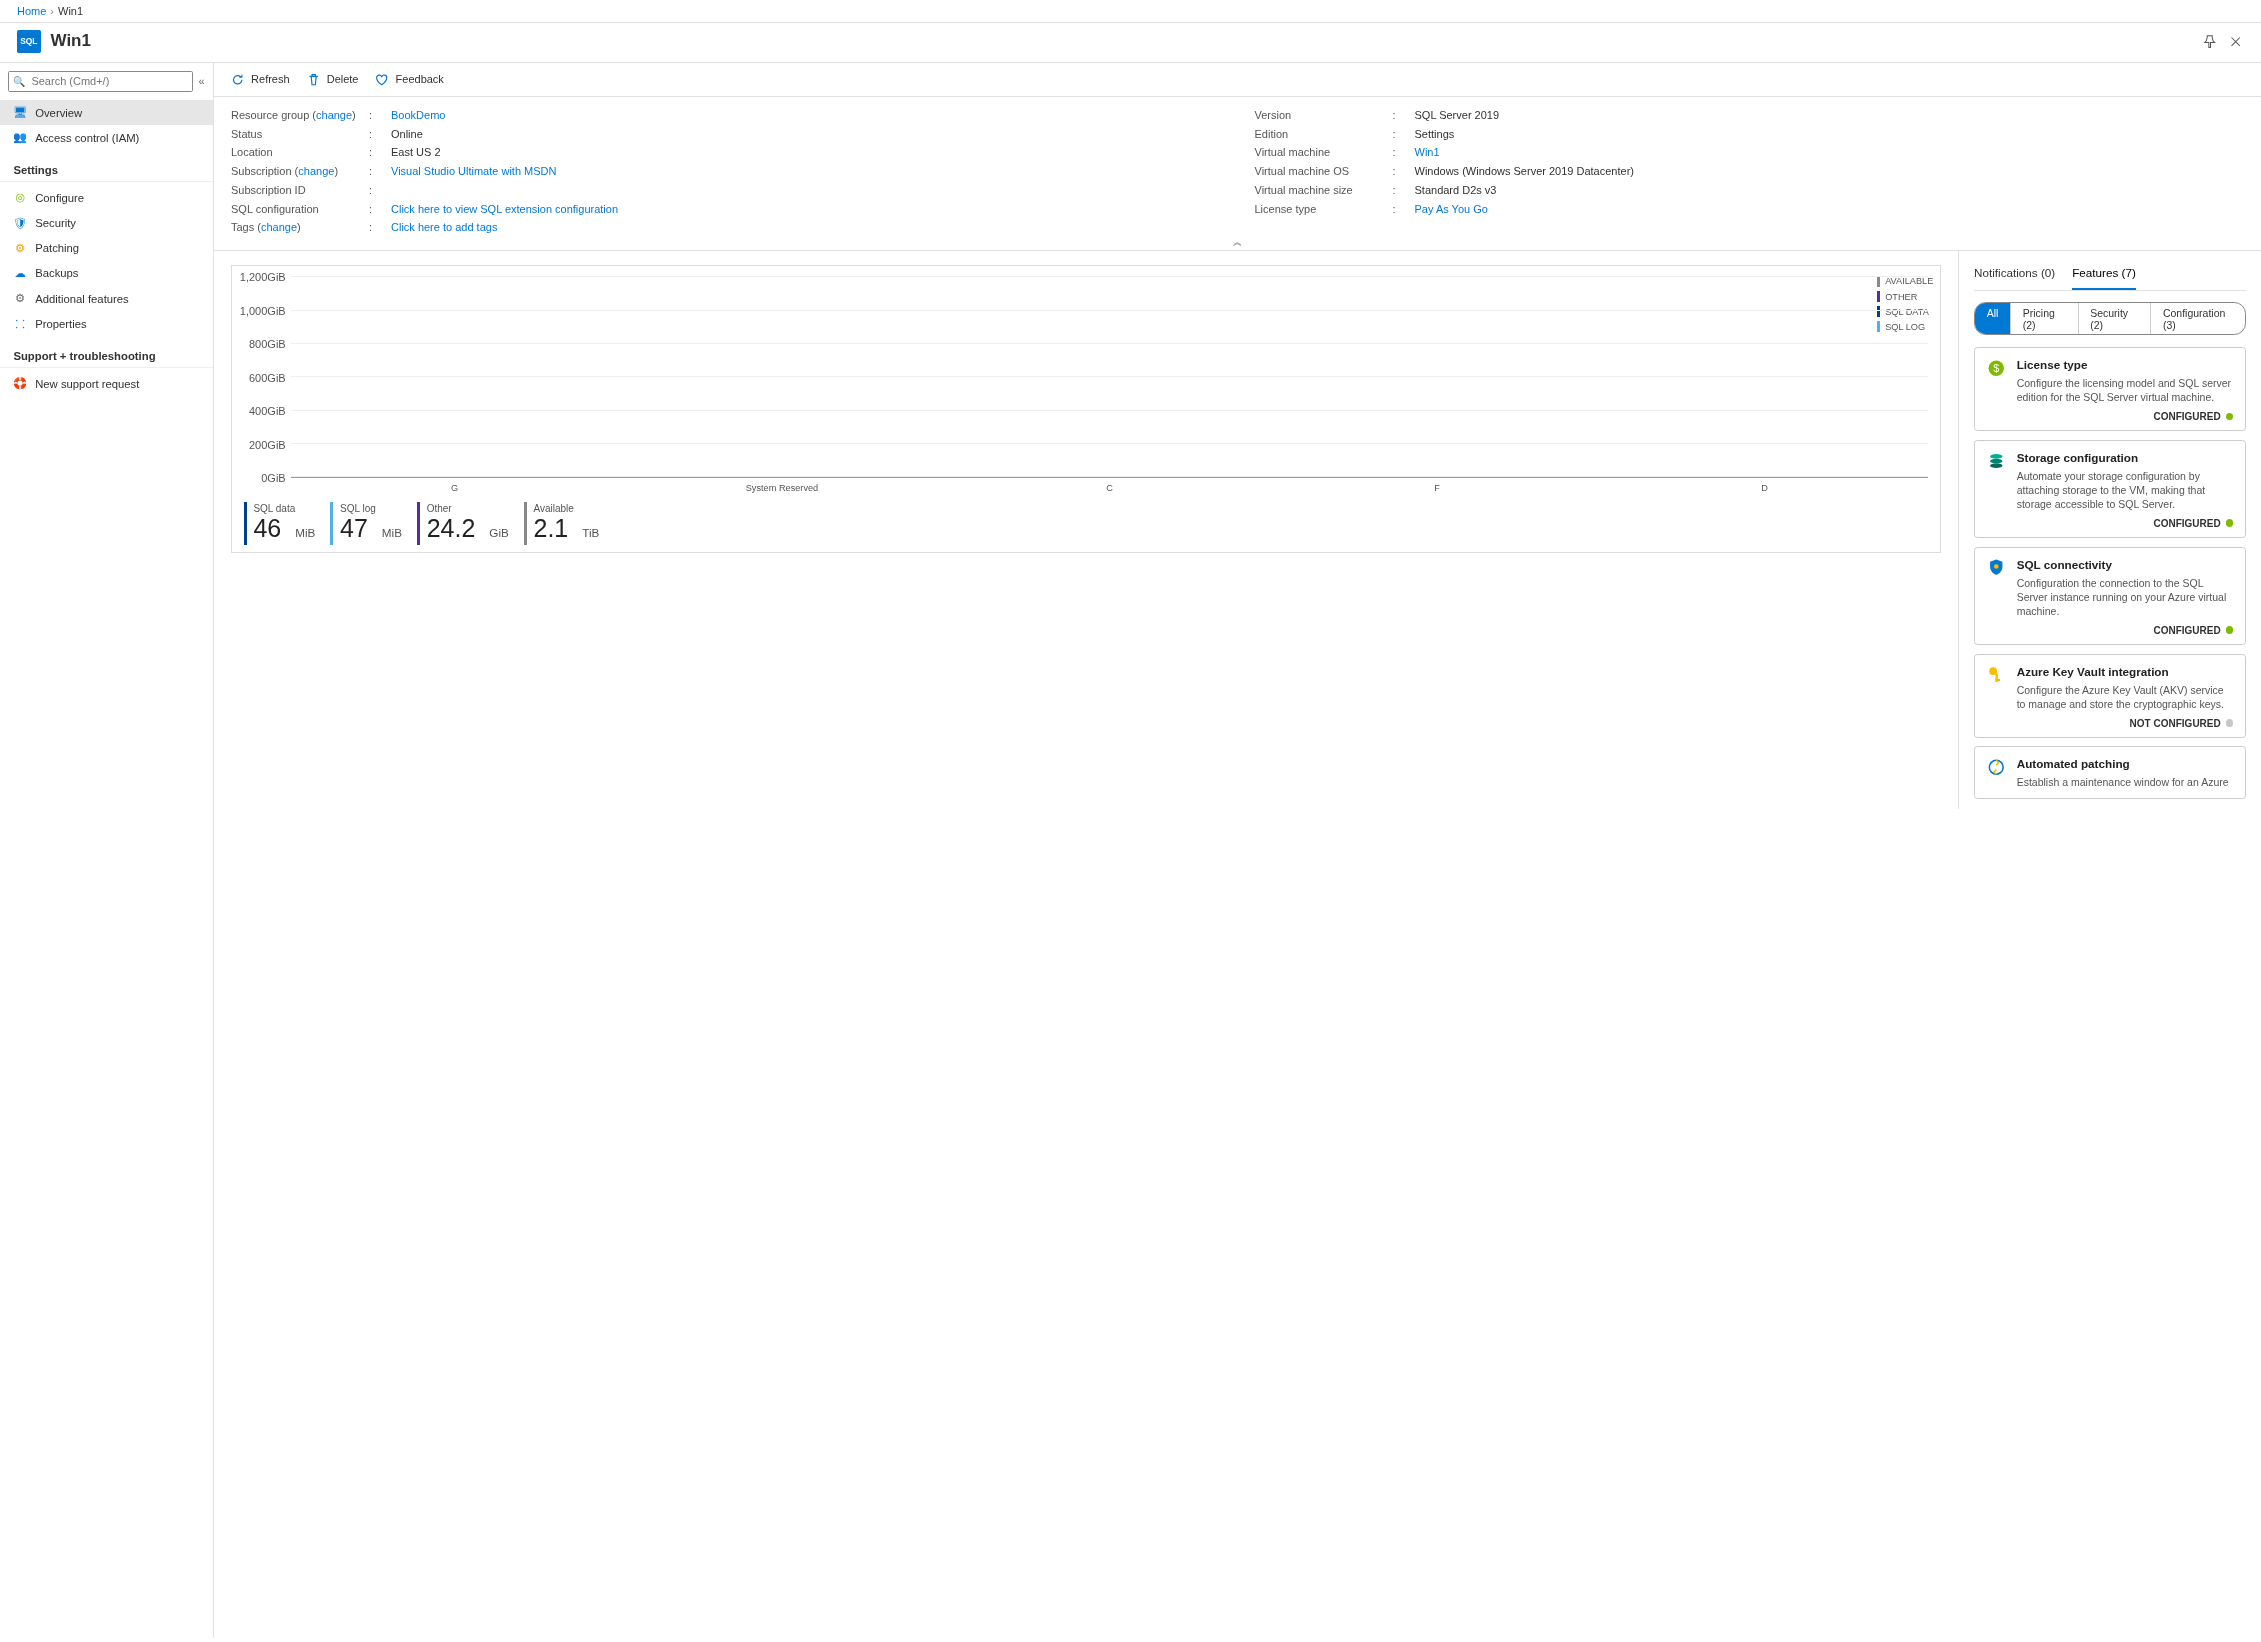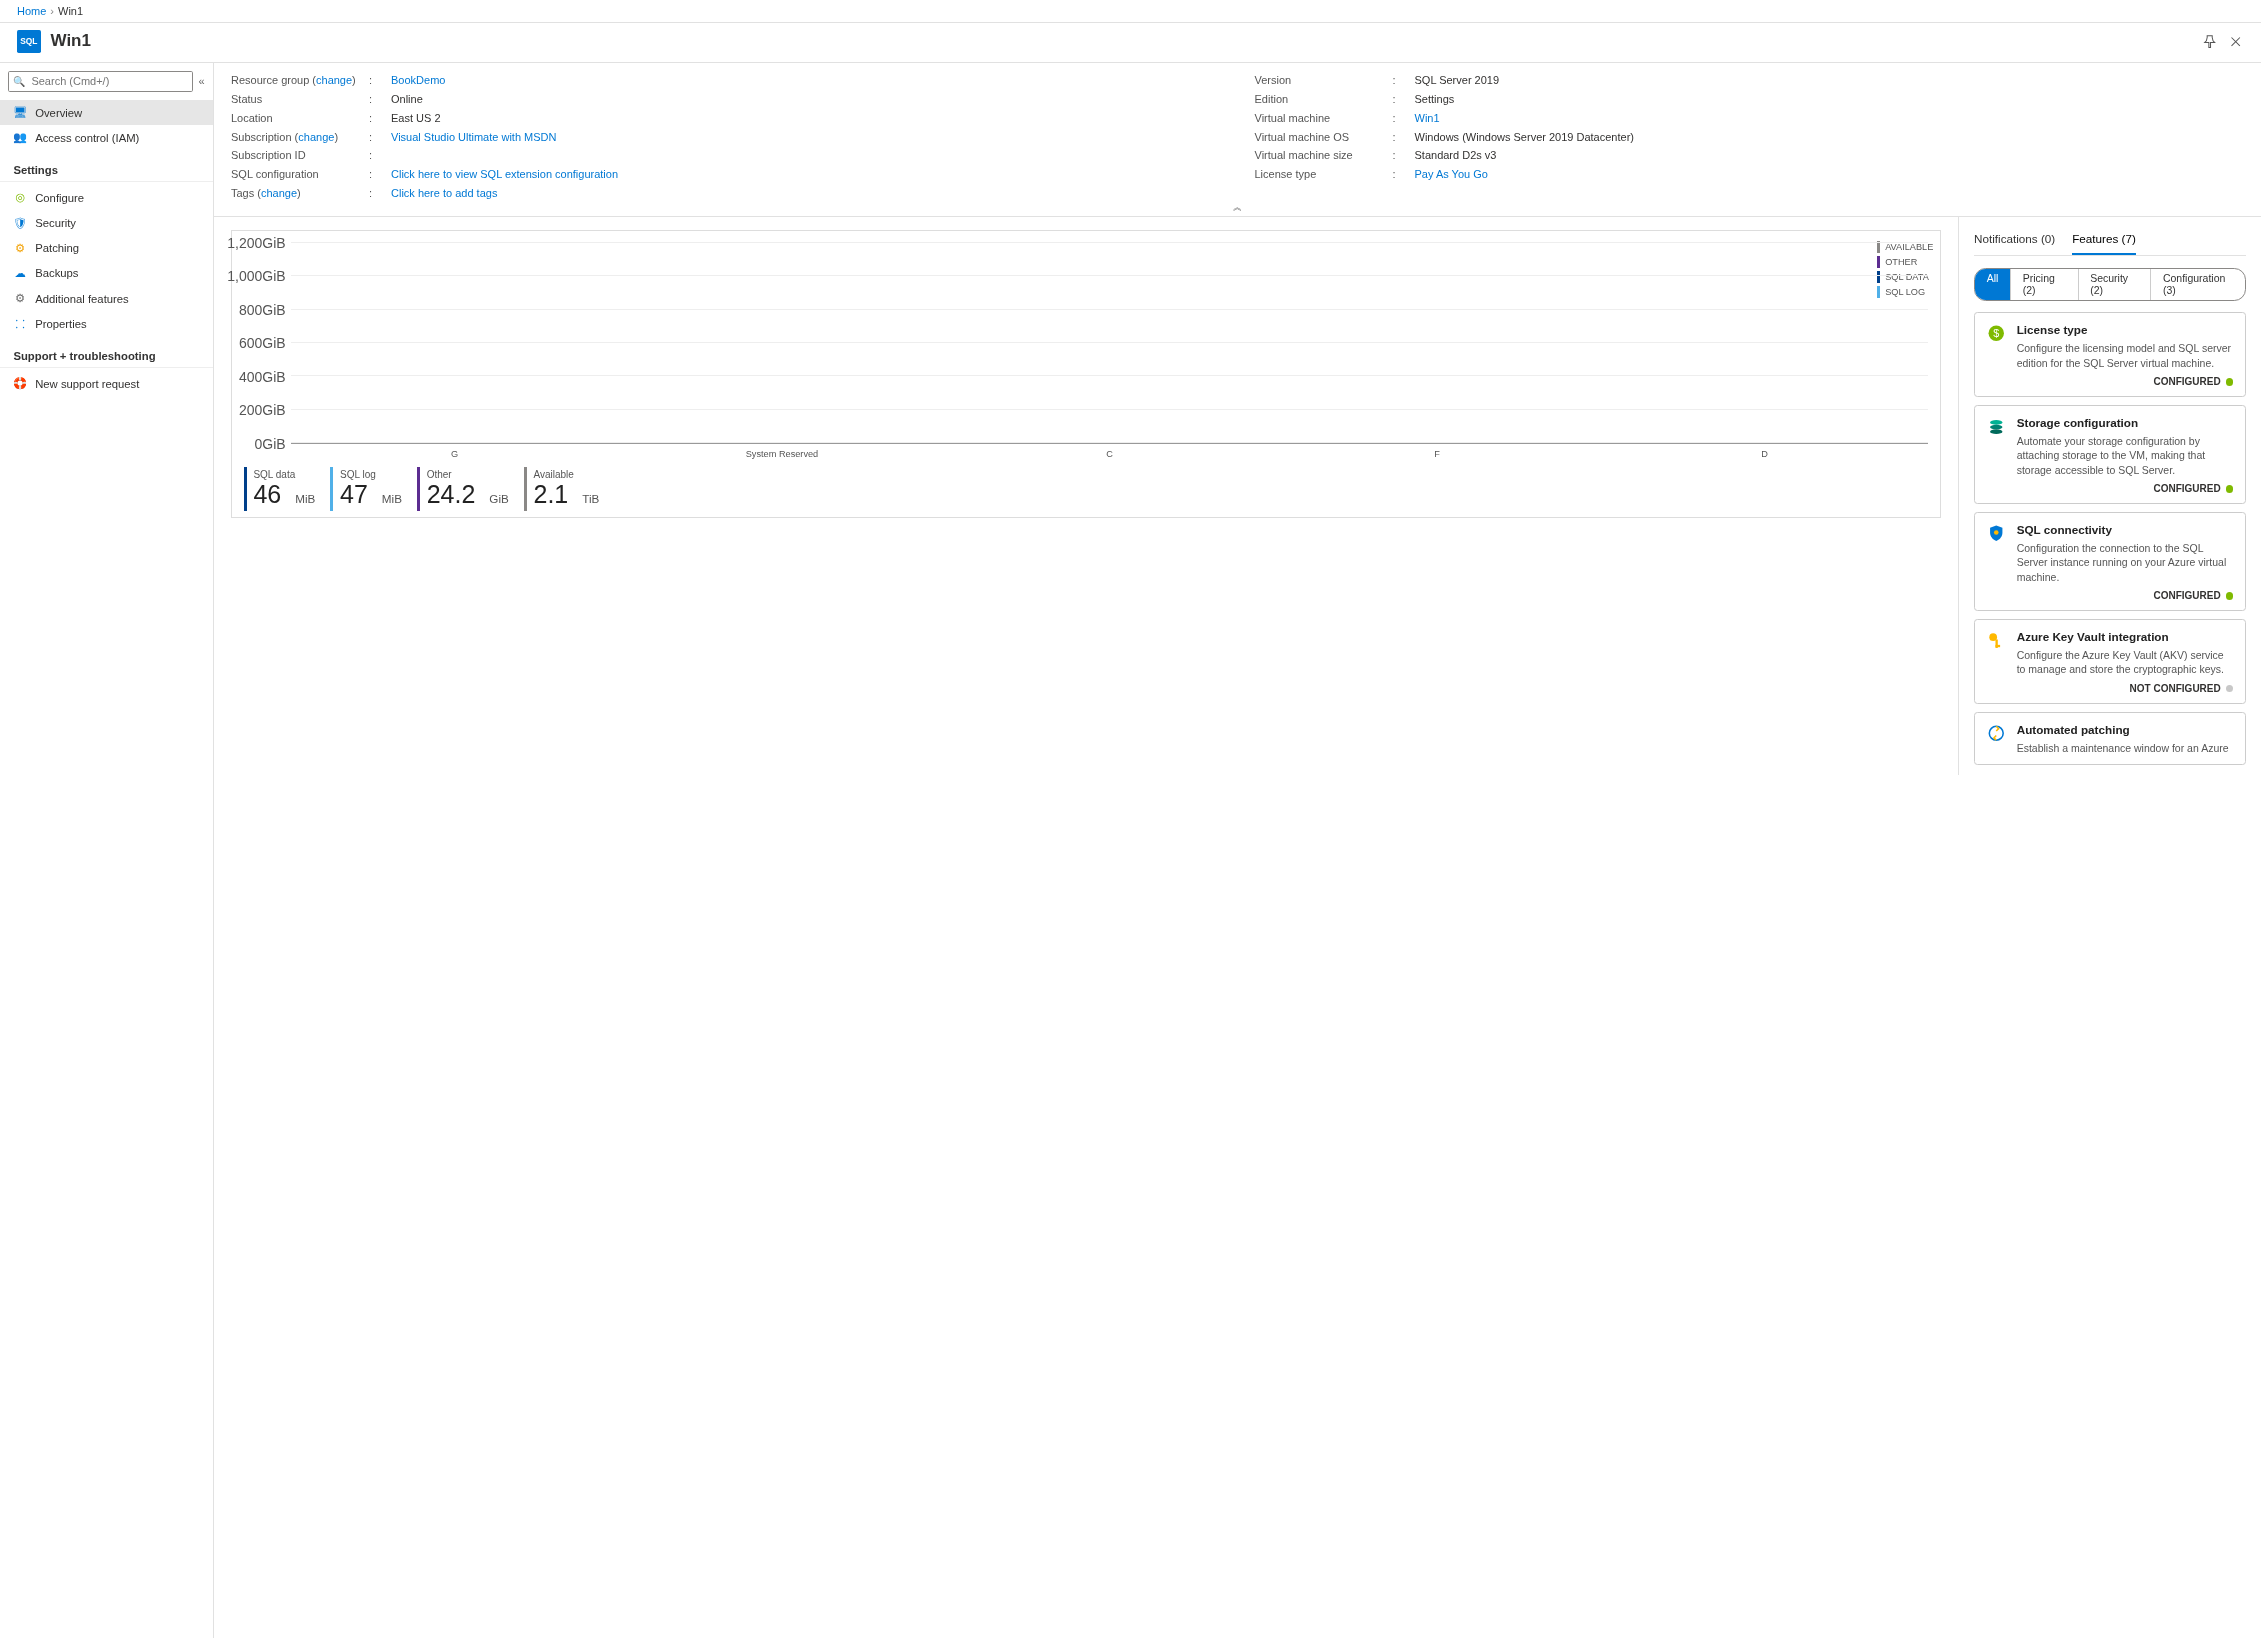--- a/index.html
+++ b/index.html
@@ -55,21 +55,21 @@
   .ess-sep { width:10px; color:#555;}
   .ess-val { flex:1; font-size:11px;}
   .collapse-chev { position:absolute; bottom:-8.4px; left:50%; transform:translateX(-50%); background:#fff; padding:0 5px; cursor:pointer; color:#666; font-size:9.2px;}
 
   
   .content-row { display:flex; border-top:0.8px solid #e1e1e1; margin-top:10px;}
   .chart-pane { flex:1; padding:13.4px 17px; border-right:0.8px solid #e1e1e1;}
   .chart-wrap { border:0.8px solid #ddd; padding:11.7px 11.7px 6.7px;}
   .chart-area { position:relative; height:201px; display:flex;}
   .y-axis { width:47px; position:relative; }
-  .y-tick { position:absolute; right:5px; font-size:14px; color:#555; transform:translateY(50%);}
+  .y-tick { position:absolute; right:5px; font-size:11px; color:#555; transform:translateY(50%);}
   .plot { flex:1; position:relative; border-bottom:0.8px solid #999;}
   .gridline{position:absolute; left:0; right:0; border-top:0.8px solid #eee;}
   .bars { position:absolute; inset:0; display:flex; align-items:flex-end;}
   .bar-col { flex:1; display:flex; justify-content:center; align-items:flex-end; height:100%;}
   .bar { width:22px; display:flex; flex-direction:column-reverse;}
   .seg{ width:100%;}
   .x-labels{ display:flex; margin-left:47px;}
   .x-lab{ flex:1; text-align:center; font-size:9.2px; color:#555; padding-top:5px;}
   .chart-legend { position:absolute; top:-3.4px; right:-5px; font-size:9.2px; color:#555;}
   .chart-legend div{display:flex;align-items:center;gap:5px;padding:1.7px 0;}
@@ -173,20 +173,46 @@
     </div>
 
     <div class="nav-section">Support + troubleshooting</div>
     <div class="nav-item">
       <span class="nicon" style="color:#0078d4;">🛟</span>
       <span>New support request</span>
     </div>
   </div>
 
   <div class="main">
+    <div class="toolbar">
+      <div class="tool-btn">
+        <span class="ticon">
+            <svg viewBox="0 0 16 16">
+              <path d="M13 8a5 5 0 1 1-1.5-3.5M13 2v3h-3"></path>
+            </svg>
+          </span>
+        <span>Refresh</span>
+      </div>
+      <div class="tool-btn">
+        <span class="ticon">
+            <svg viewBox="0 0 16 16">
+              <path d="M3 4h10M6 4V2h4v2M5 4l1 10h4l1-10"></path>
+            </svg>
+          </span>
+        <span>Delete</span>
+      </div>
+      <div class="tool-btn">
+        <span class="ticon">
+            <svg viewBox="0 0 16 16">
+              <path d="M8 14S2 10 2 6a3 3 0 0 1 6-1 3 3 0 0 1 6 1c0 4-6 8-6 8z"></path>
+            </svg>
+          </span>
+        <span>Feedback</span>
+      </div>
+    </div>
 
     <div class="essentials">
       <div class="essentials-col">
         <div class="ess-row">
           <span class="ess-label">
             <span>Resource group</span> (<a>change</a>)
           </span>
             <span class="ess-sep">:</span>
           <span class="ess-val"><a>BookDemo</a></span>
         </div>

